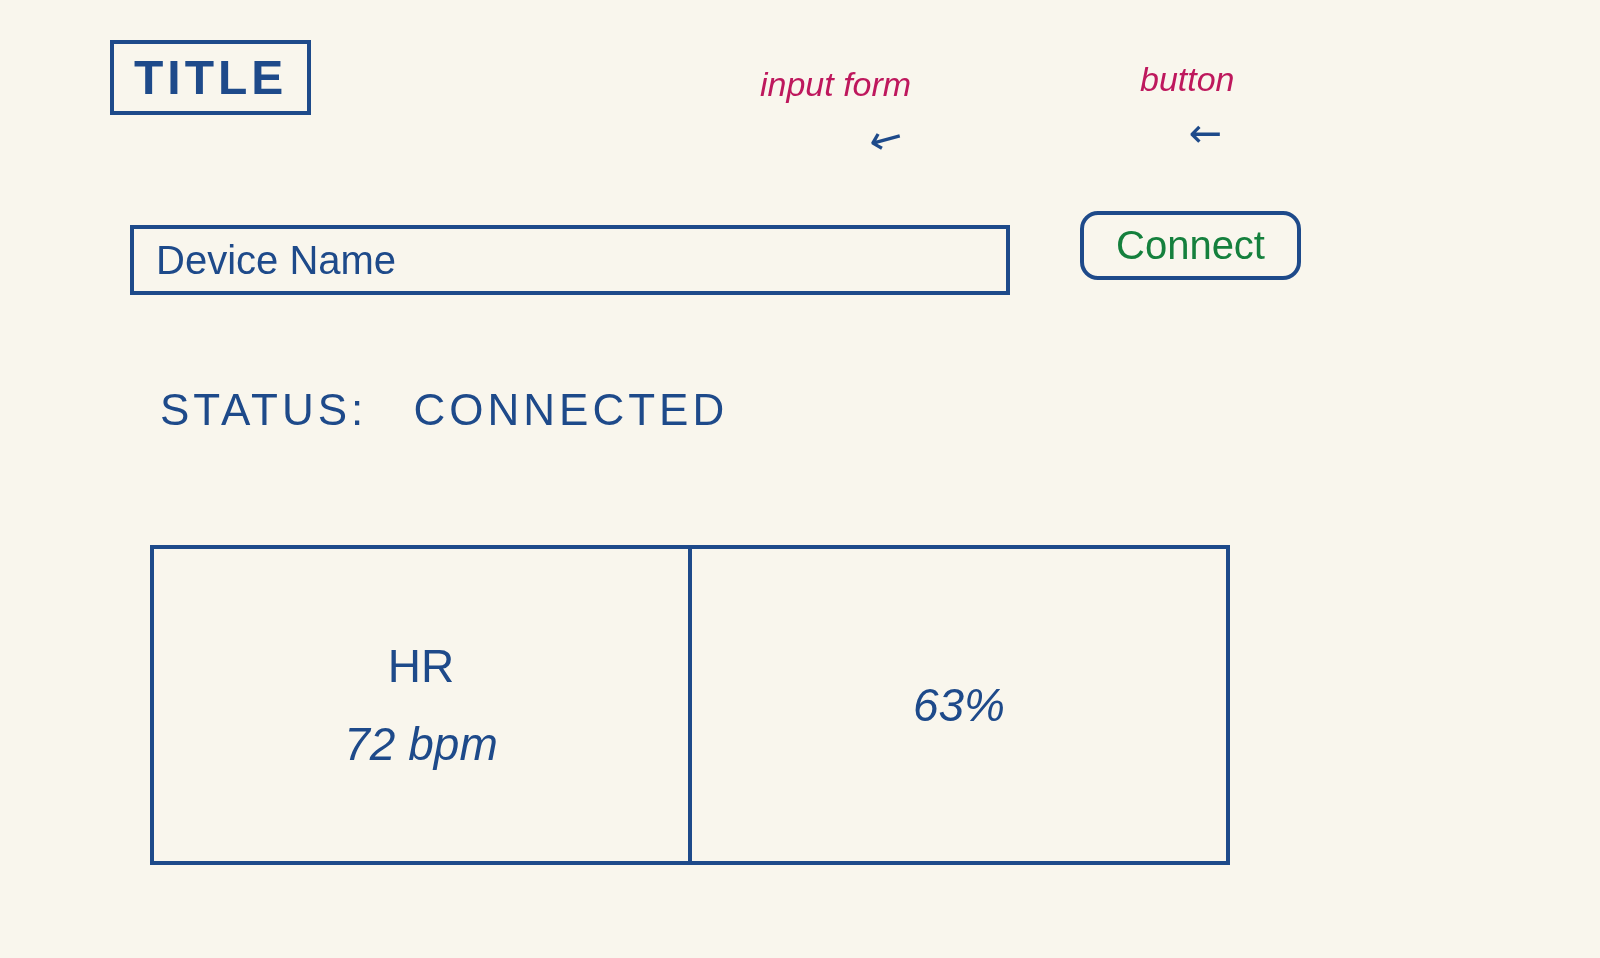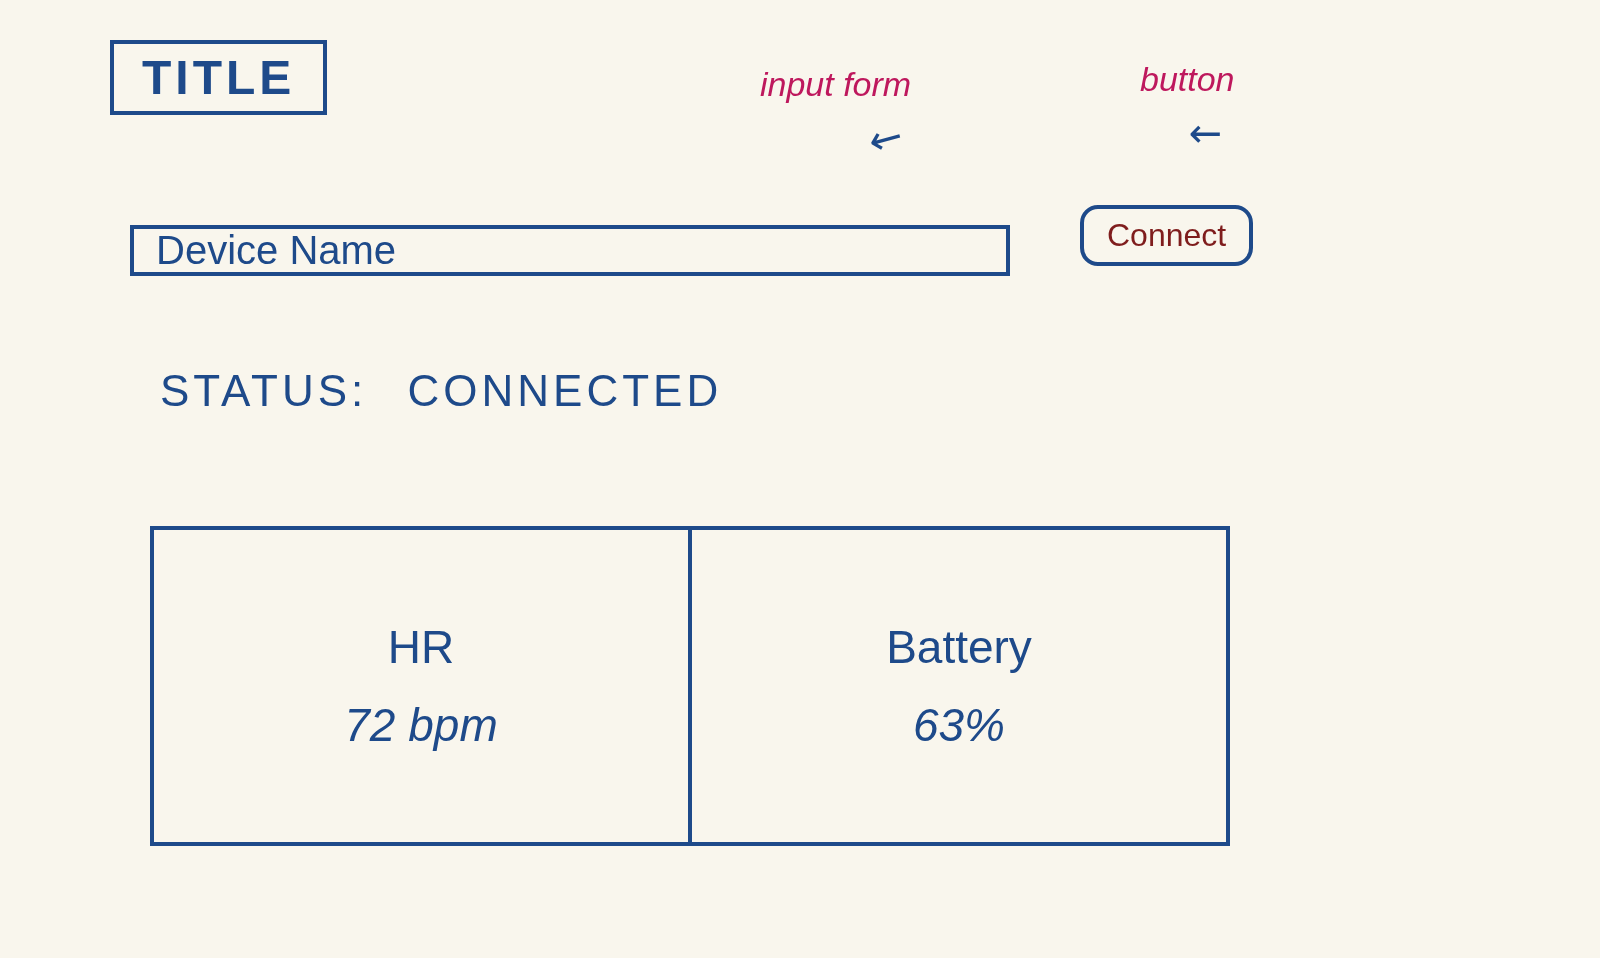--- a/index.html
+++ b/index.html
@@ -12,21 +12,21 @@
       height: 958px;
       background: #f9f6ed;
       font-family: 'Comic Sans MS', 'Segoe Script', cursive, sans-serif;
       color: #1e4a8a;
       padding: 40px 100px;
       position: relative;
     }
     .title-box {
       display: inline-block;
       border: 4px solid #1e4a8a;
-      padding: 6px 28px;
+      padding: 6px 20px;
       font-size: 48px;
       font-weight: 600;
       letter-spacing: 4px;
       margin-left: 10px;
       margin-top: 0;
     }
     .annotation {
       position: absolute;
       font-size: 34px;
       color: #be185d;
@@ -57,53 +57,53 @@
     }
     .form-row {
       display: flex;
       align-items: center;
       gap: 70px;
       margin-top: 110px;
       margin-left: 30px;
     }
     .device-input {
       flex: 0 0 880px;
-      height: 51px;
+      height: 70px;
       border: 4px solid #1e4a8a;
       background: transparent;
       font-family: inherit;
       font-size: 40px;
       color: #1e4a8a;
       padding: 8px 22px;
       outline: none;
     }
     .device-input::placeholder {
       color: #1e4a8a;
       opacity: 1;
     }
     .connect-btn {
       border: 4px solid #1e4a8a;
       background: transparent;
       font-family: inherit;
-      font-size: 32px;
-      color: #7f1d1d;
-      padding: 8px 23px;
+      font-size: 40px;
+      color: #15803d;
+      padding: 8px 32px;
       border-radius: 18px;
       cursor: pointer;
       margin-top: -30px;
     }
     .status-line {
       margin-top: 90px;
       margin-left: 60px;
       font-size: 44px;
       letter-spacing: 4px;
       font-weight: 500;
     }
     .status-label {
-      margin-right: 24px;
+      margin-right: 30px;
     }
     .metrics {
       display: flex;
       border: 4px solid #1e4a8a;
       margin-top: 110px;
       margin-left: 50px;
       width: 1080px;
       height: 320px;
     }
     .metric {
@@ -148,19 +148,18 @@
   <span class="status-label">STATUS:</span>
   <span class="status-value">CONNECTED</span>
 </div>
 
 <div class="metrics">
   <div class="metric">
     <div class="metric-label">HR</div>
     <div class="metric-value">72 bpm</div>
   </div>
   <div class="metric">
-    <div class="metric-label">Battery</div>
     <div class="metric-value">63%</div>
   </div>
 </div>
 
 
 
 
 </body></html>

